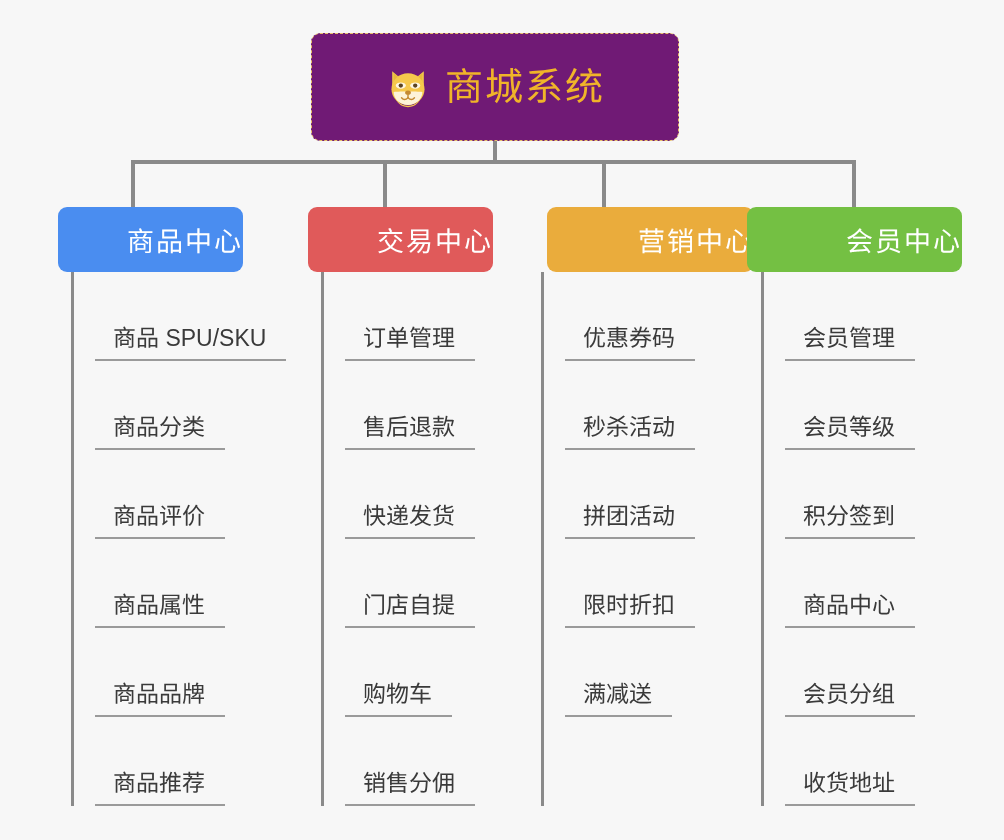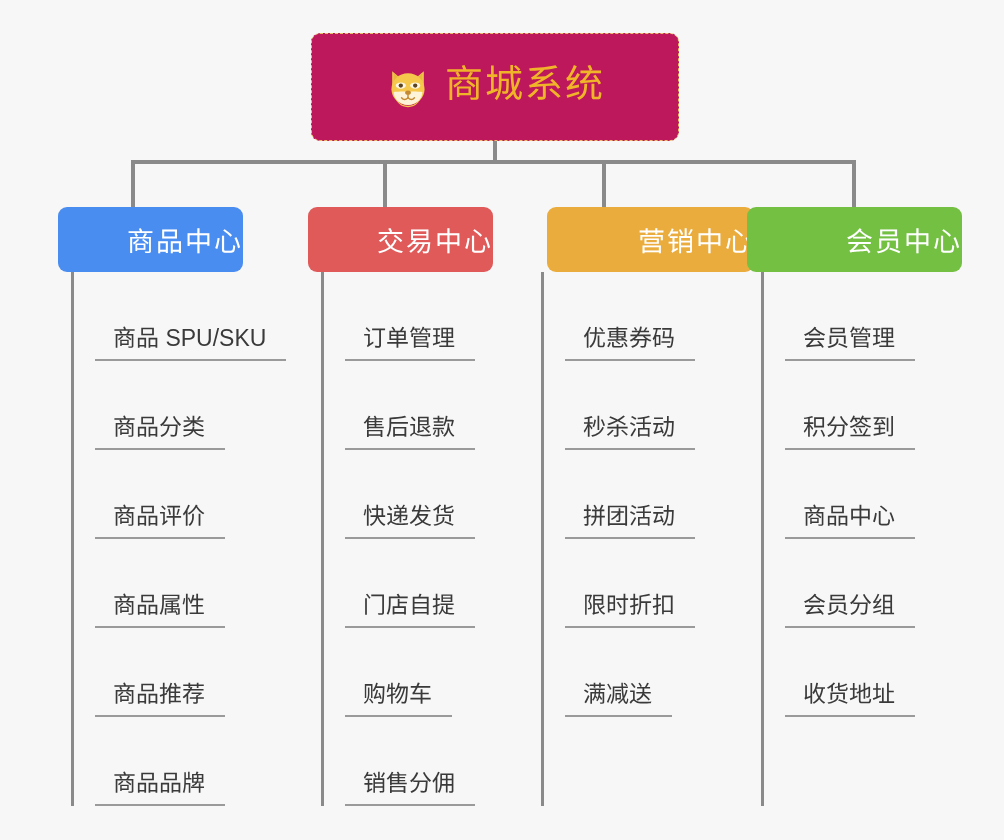--- a/index.html
+++ b/index.html
@@ -106,21 +106,21 @@
     color: #3a3a3a;
     line-height: 1.15;
     white-space: nowrap;
   }
 </style>
 </head>
 <body style="background: rgb(247, 247, 247);">
 
 <div id="canvas">
 
-  <div class="root-node" style="background: #be185d; border-color: rgb(232, 192, 106); font-family: Liberation Mono, monospace;">
+  <div class="root-node" style="background: #701a75; border-color: rgb(232, 192, 106);">
     <svg class="shiba-icon" viewBox="0 0 64 64" aria-hidden="true">
       <path d="M10 10 L10 30 L22 20 Z" fill="#f2c94c"></path>
       <path d="M54 10 L54 30 L42 20 Z" fill="#f2c94c"></path>
       <path d="M12 13 L12 27 L21 20 Z" fill="#e8b93c"></path>
       <path d="M52 13 L52 27 L43 20 Z" fill="#e8b93c"></path>
       <ellipse cx="32" cy="35" rx="23" ry="22" fill="#f5c84c"></ellipse>
       <path d="M12 38 a20 20 0 0 0 40 0 a20 22 0 0 1 -40 0 Z" fill="#f5c84c"></path>
       <path d="M32 57 c-12 0 -20 -9 -20 -18 c0 -1 40 -1 40 0 c0 9 -8 18 -20 18 Z" fill="#fdf3d8"></path>
       <ellipse cx="22" cy="30" rx="7" ry="4.4" fill="#fdf6e3"></ellipse>
       <ellipse cx="42" cy="30" rx="7" ry="4.4" fill="#fdf6e3"></ellipse>
@@ -164,25 +164,25 @@
     <div class="item">
         <span class="item-inner" style="color: rgb(58, 58, 58); border-bottom-color: rgb(154, 154, 154);">商品分类</span>
       </div>
     <div class="item">
         <span class="item-inner" style="color: rgb(58, 58, 58); border-bottom-color: rgb(154, 154, 154);">商品评价</span>
       </div>
     <div class="item">
         <span class="item-inner" style="color: rgb(58, 58, 58); border-bottom-color: rgb(154, 154, 154);">商品属性</span>
       </div>
     <div class="item">
+        <span class="item-inner" style="color: rgb(58, 58, 58); border-bottom-color: rgb(154, 154, 154);">商品品牌</span>
+      </div>
+    <div class="item">
         <span class="item-inner" style="color: rgb(58, 58, 58); border-bottom-color: rgb(154, 154, 154);">商品推荐</span>
       </div>
-    <div class="item">
-        <span class="item-inner" style="color: rgb(58, 58, 58); border-bottom-color: rgb(154, 154, 154);">商品品牌</span>
-      </div>
   </div>
 
   <div class="col" style="left:321px;">
     <div class="col-rail" style="background: rgb(138, 138, 138); height: 534px;"></div>
     <div class="item">
         <span class="item-inner" style="color: rgb(58, 58, 58); border-bottom-color: rgb(154, 154, 154);">订单管理</span>
       </div>
     <div class="item">
         <span class="item-inner" style="color: rgb(58, 58, 58); border-bottom-color: rgb(154, 154, 154);">售后退款</span>
       </div>
@@ -218,20 +218,23 @@
         <span class="item-inner" style="color: rgb(58, 58, 58); border-bottom-color: rgb(154, 154, 154);">满减送</span>
       </div>
   </div>
 
   <div class="col" style="left:761px;">
     <div class="col-rail" style="background: rgb(138, 138, 138); height: 534px;"></div>
     <div class="item">
         <span class="item-inner" style="color: rgb(58, 58, 58); border-bottom-color: rgb(154, 154, 154);">会员管理</span>
       </div>
     <div class="item">
+        <span class="item-inner" style="color: rgb(58, 58, 58); border-bottom-color: rgb(154, 154, 154);">会员等级</span>
+      </div>
+    <div class="item">
         <span class="item-inner" style="color: rgb(58, 58, 58); border-bottom-color: rgb(154, 154, 154);">积分签到</span>
       </div>
     <div class="item">
         <span class="item-inner" style="color: rgb(58, 58, 58); border-bottom-color: rgb(154, 154, 154);">商品中心</span>
       </div>
     <div class="item">
         <span class="item-inner" style="color: rgb(58, 58, 58); border-bottom-color: rgb(154, 154, 154);">会员分组</span>
       </div>
     <div class="item">
         <span class="item-inner" style="color: rgb(58, 58, 58); border-bottom-color: rgb(154, 154, 154);">收货地址</span>

